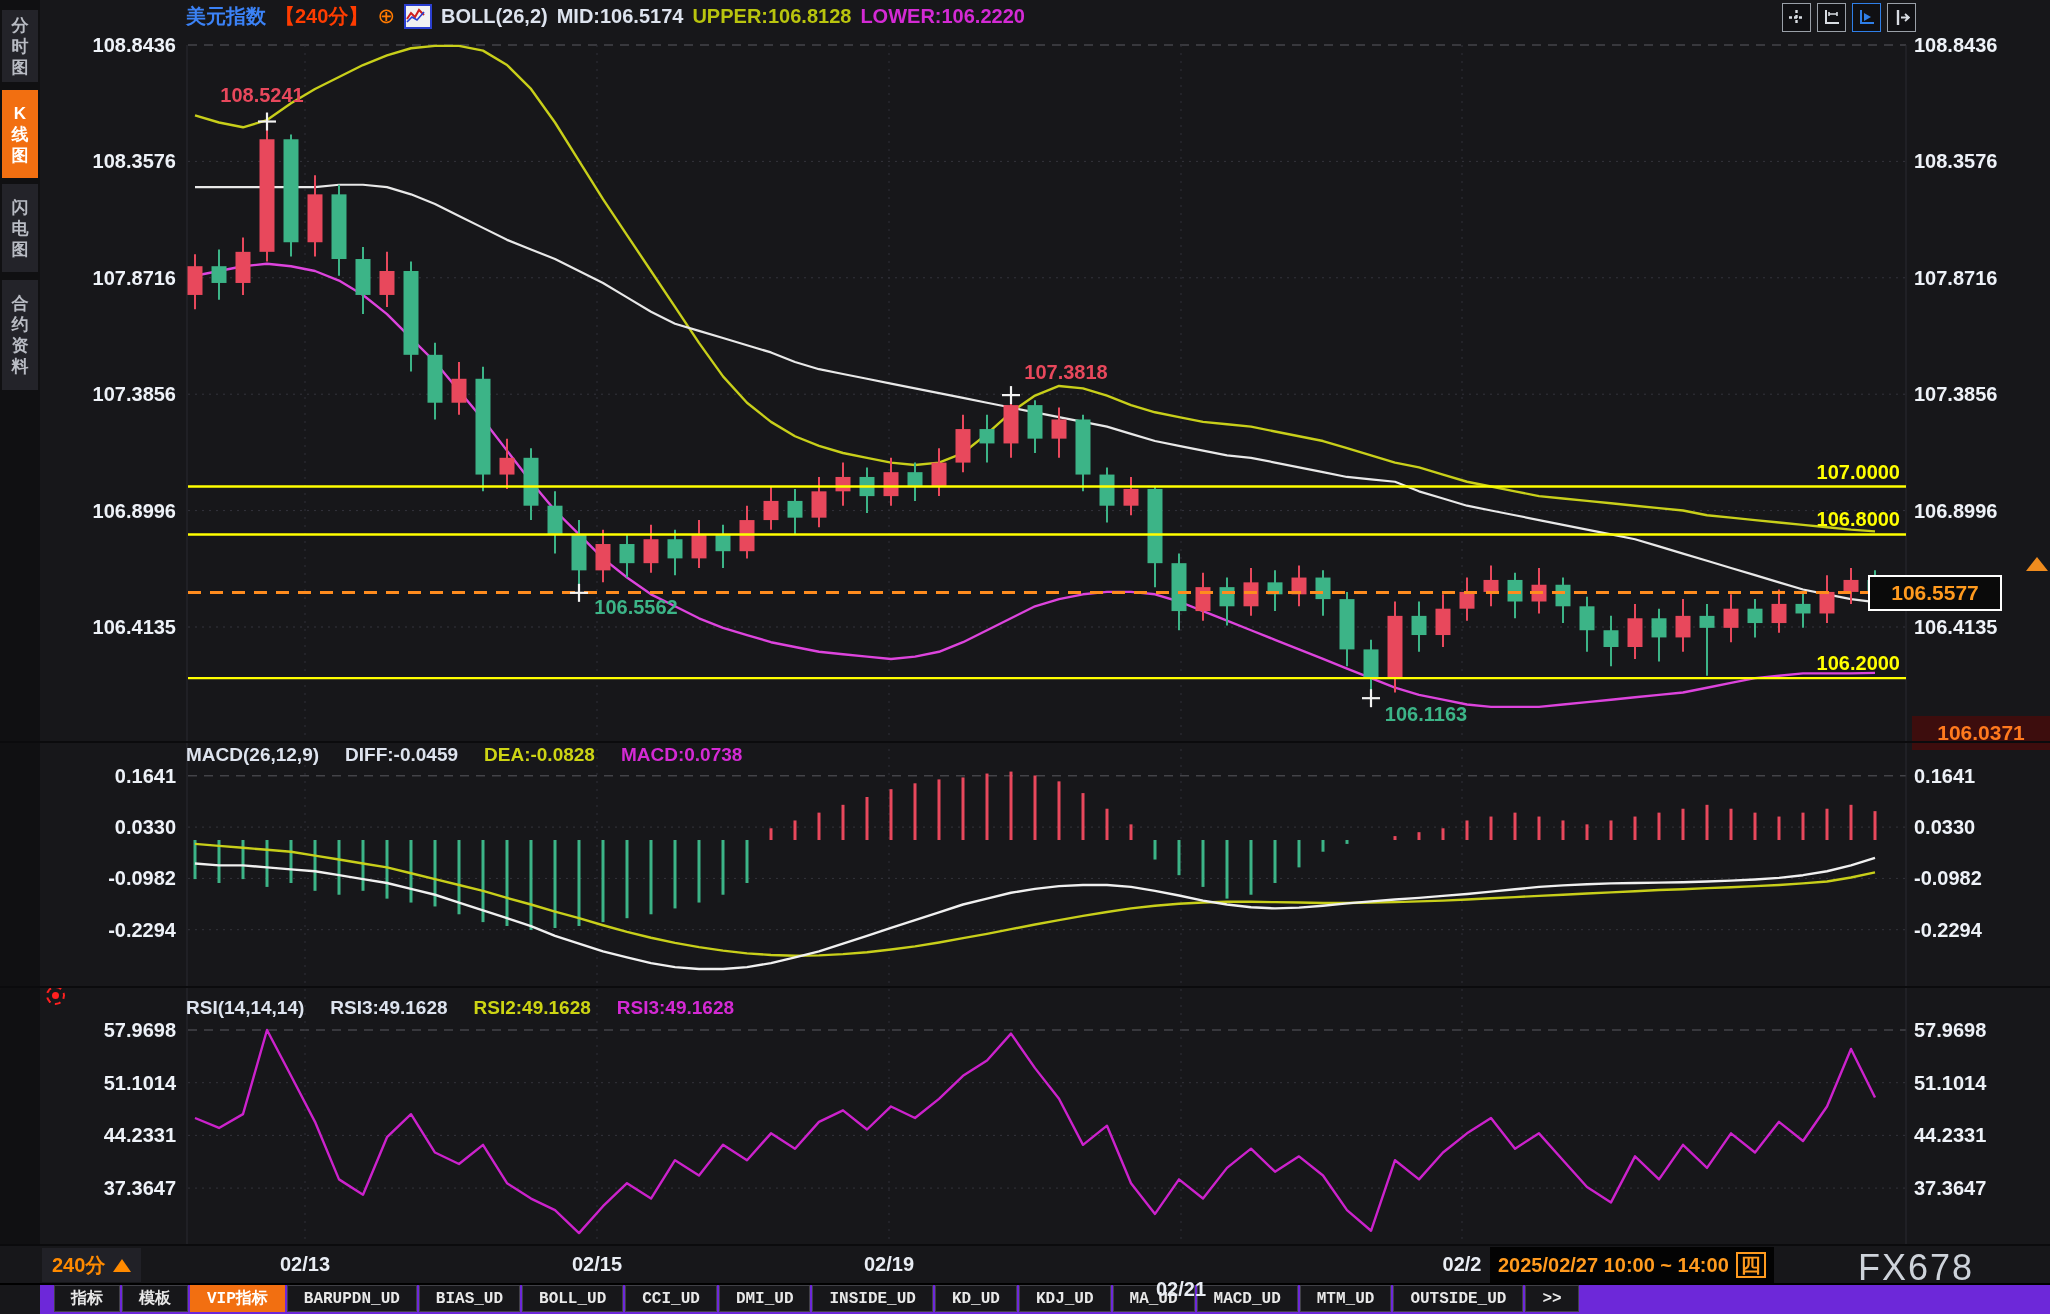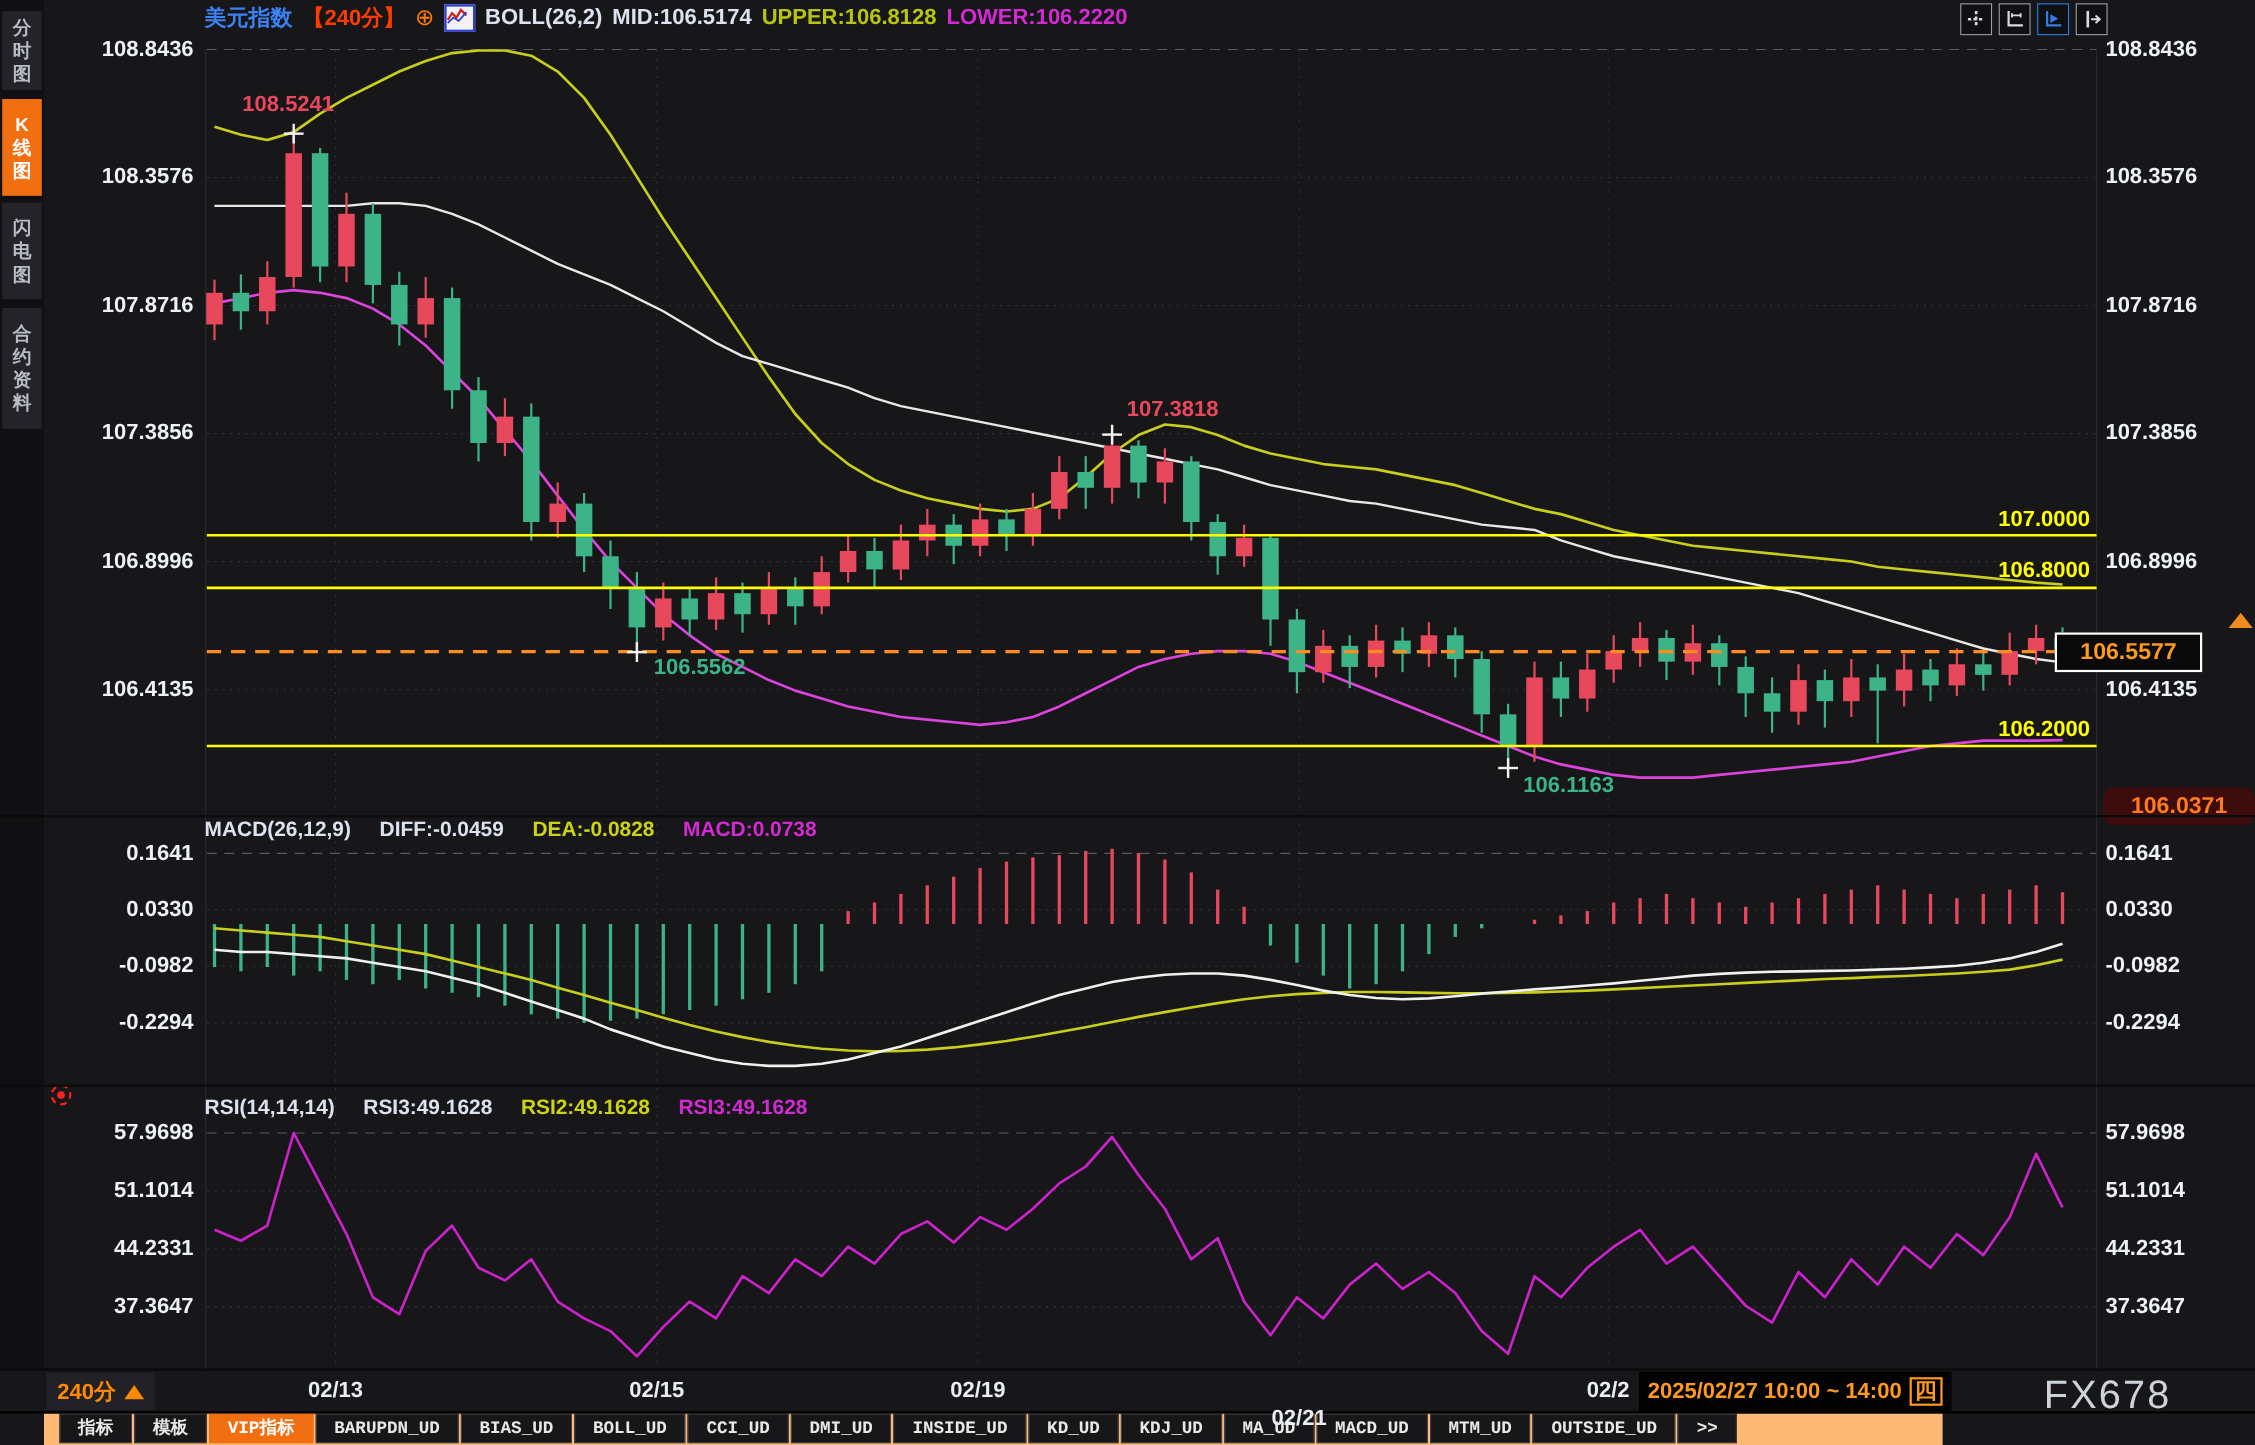--- a/index.html
+++ b/index.html
@@ -42,21 +42,21 @@
 
   .anno{position:absolute;transform:translate(-50%,0);font:bold 20px "Liberation Sans",sans-serif;white-space:nowrap;}
 
   .px-badge{position:absolute;left:1868px;width:130px;height:32px;background:#0a0a0a;
             border:2px solid #ffffff;color:#ff9a1e;font:bold 21px "Liberation Sans",sans-serif;
             display:flex;align-items:center;justify-content:center;}
   .arrow-up{position:absolute;left:2026px;width:0;height:0;border-left:11px solid transparent;
             border-right:11px solid transparent;border-bottom:14px solid #f08c1e;}
   .low-badge{position:absolute;left:1912px;width:138px;height:34px;background:#3d0d0d;
              color:#ff7a1e;font:bold 21px "Liberation Sans",sans-serif;
-             display:flex;align-items:center;justify-content:center;border-radius:10px;}
+             display:flex;align-items:center;justify-content:center;}
 
   
   .indhdr{position:absolute;left:186px;display:flex;gap:26px;align-items:center;
           font:bold 19px "Liberation Sans",sans-serif;white-space:nowrap;}
   .indhdr .w{color:#dde3ee;} .indhdr .y{color:#cdd414;} .indhdr .m{color:#d42ad4;}
 
   .alert-icon{position:absolute;left:46px;top:986px;width:15px;height:15px;border:2px dashed #ff2020;
               border-radius:50%;display:flex;align-items:center;justify-content:center;}
   .alert-icon i{width:7px;height:7px;background:#ff2020;border-radius:50%;}
 
@@ -68,21 +68,21 @@
                 border-bottom:13px solid #ff8a00;}
   .date-lab{position:absolute;top:1253px;transform:translateX(-50%);
             font:bold 20px "Liberation Sans",sans-serif;color:#e9edf4;}
   .tooltip{position:absolute;left:1490px;top:1247px;height:36px;background:#030303;padding:0 8px;
            display:flex;align-items:center;gap:7px;font:bold 20px "Liberation Sans",sans-serif;color:#ff9a1e;z-index:5;}
   .tooltip .day{border:2px solid #ff9a1e;padding:0 3px;line-height:22px;}
   .watermark{position:absolute;left:1858px;top:1247px;font:normal 36px "Liberation Sans",sans-serif;
              color:#ced3da;letter-spacing:2px;}
 
   
-  .tabbar{position:absolute;left:40px;top:1285px;width:1726px;height:29px;background:#fdba74;
+  .tabbar{position:absolute;left:40px;top:1285px;width:2010px;height:29px;background:#6d28d9;
           display:flex;gap:2px;padding-left:14px;box-sizing:border-box;}
   .tab{height:27px;padding:0 16px;background:#17171a;border:1px solid #404046;box-sizing:border-box;
        display:flex;align-items:center;font:bold 16px "Liberation Mono",monospace;color:#e8e8e8;cursor:pointer;}
   .tab.active{background:#f26f11;border-color:#f26f11;color:#fff;}
 
   .sep{position:absolute;left:0;width:2050px;background:#0b0b0d;}
 </style>
 </head>
 <body>
 

